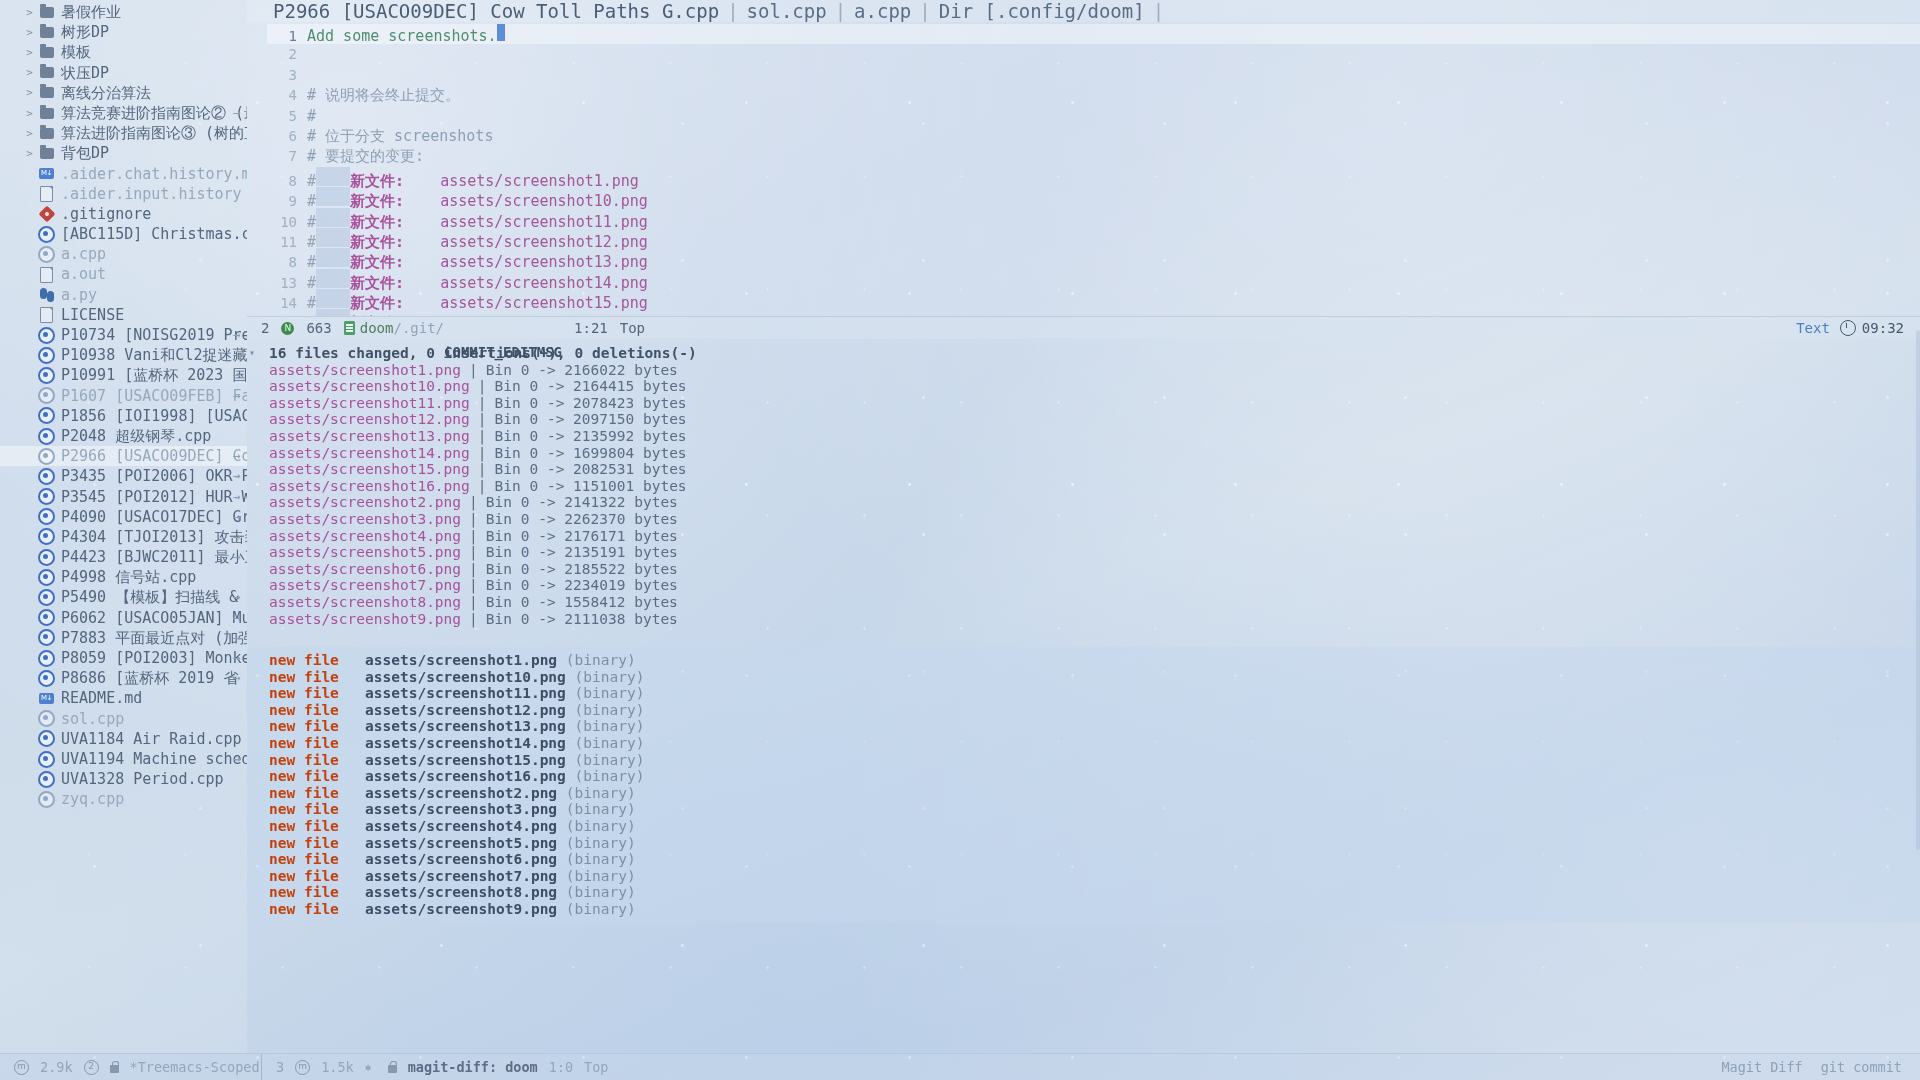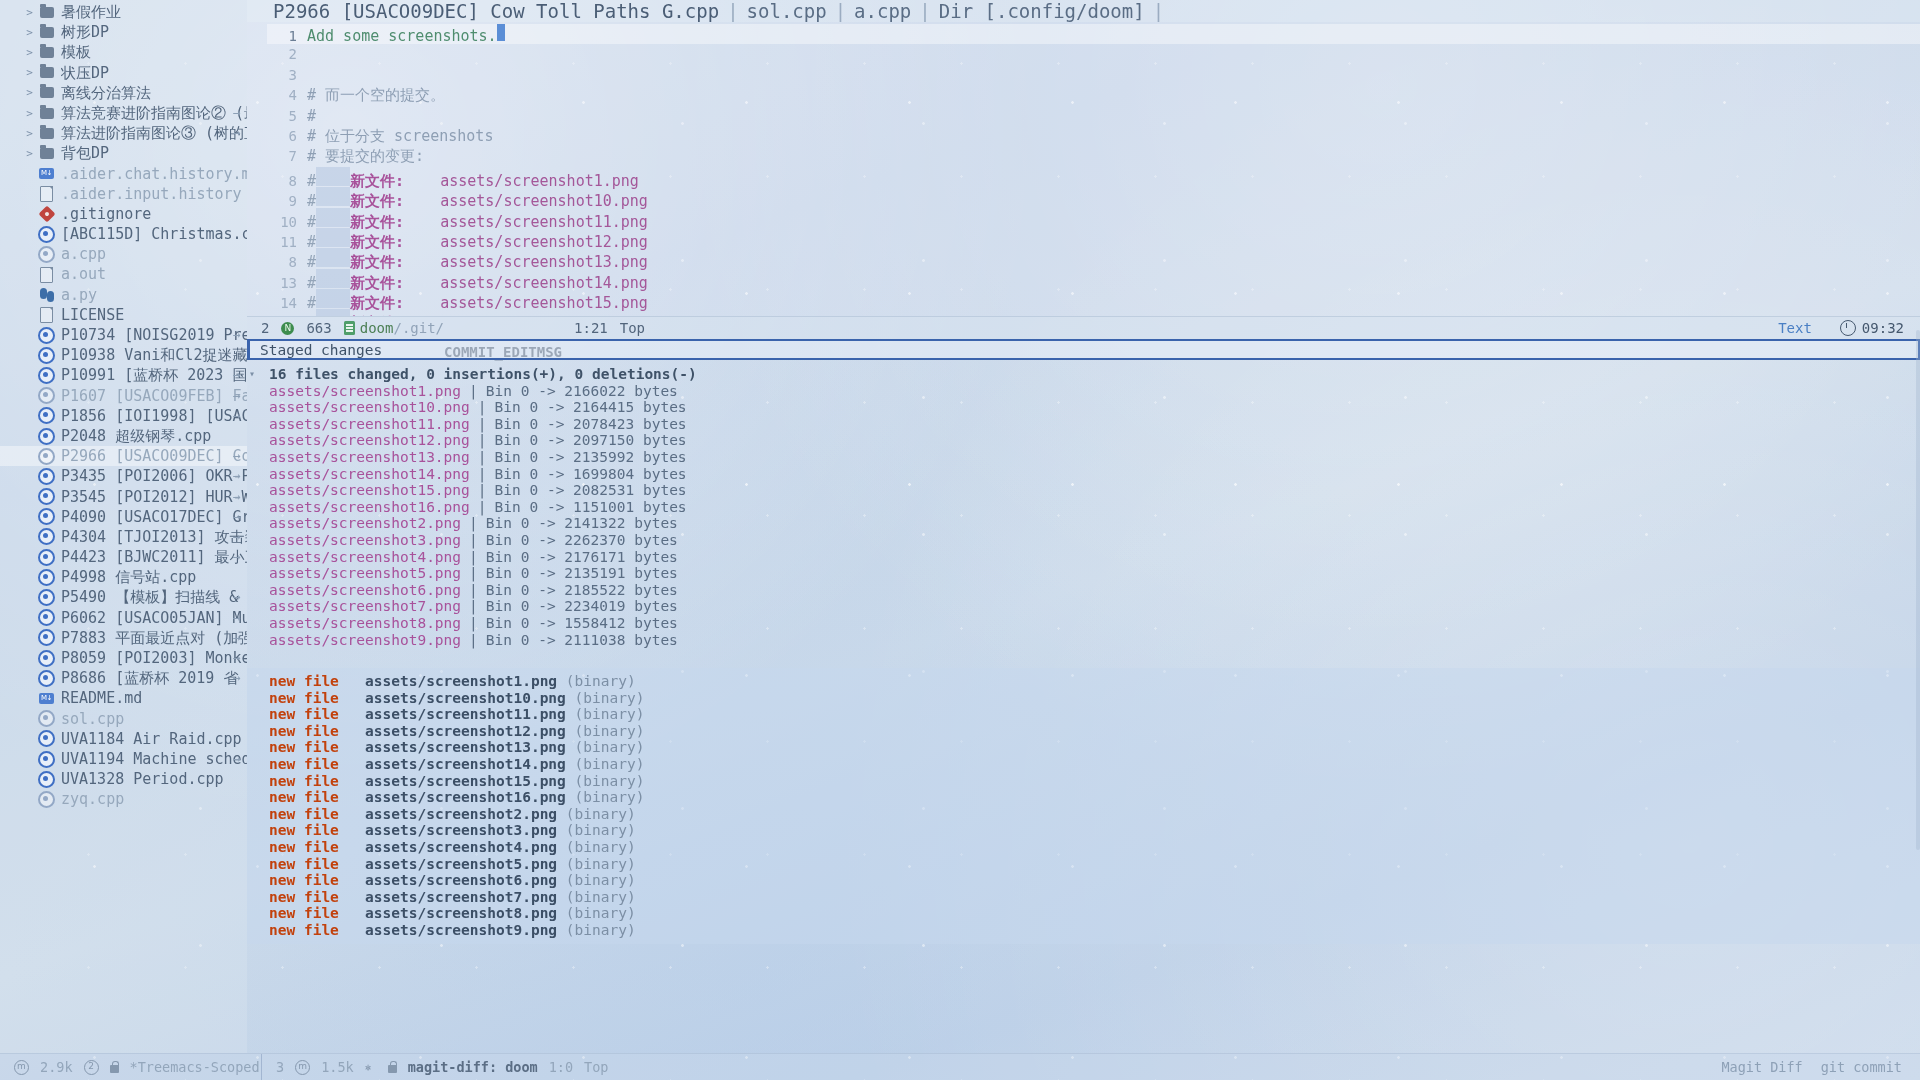--- a/index.html
+++ b/index.html
@@ -226,21 +226,21 @@
     background: #4f9e6a; position: relative; margin-right: 5px;
   }
   .ml-doc:after {
     content:""; position:absolute; left:2px; top:3px; width:7px; height:1.5px;
     box-shadow: 0 3px 0 #e9f5ee, 0 6px 0 #e9f5ee; background:#e9f5ee;
   }
   .ml-path-dim { color: #4c7f54; }
   .ml-path-sep { color: #91a3b8; }
   .ml-file { color: #3e5066; font-weight: bold; margin-top: 48px; }
   .ml-right { margin-left: auto; display: flex; align-items: center; padding-right: 16px; }
-  .ml-text { color: #4a7fc4; margin-right: 28px; }
+  .ml-text { color: #4a7fc4; margin-right: 10px; }
   .ml-clock {
     width: 14px; height: 14px; border-radius: 50%;
     border: 1.6px solid #46596f; position: relative; margin-right: 6px;
   }
   .ml-clock:after {
     content:""; position:absolute; left:5px; top:2px; width:1.4px; height:5px;
     background:#46596f;
   }
   .ml-time { color: #44576d; }
 
@@ -659,21 +659,21 @@
           </div>
           <div class="eline">
             <span class="lnum">2</span>
             <span class="etxt "></span>
           </div>
           <div class="eline">
             <span class="lnum">3</span>
           </div>
           <div class="eline">
             <span class="lnum">4</span>
-            <span class="etxt cmt"># 而一个空的提交。</span>
+            <span class="etxt cmt"># 说明将会终止提交。</span>
           </div>
           <div class="eline">
             <span class="lnum">5</span>
             <span class="etxt cmt">#</span>
           </div>
           <div class="eline">
             <span class="lnum">6</span>
             <span class="etxt cmt"># 位于分支 screenshots</span>
           </div>
           <div class="eline">
@@ -760,23 +760,20 @@
         </span>
         <span class="ml-seg">1:21</span>
         <span class="ml-seg">Top</span>
         <span class="ml-right">
           <span class="ml-text">Text</span>
           <span class="ml-clock"></span>
           <span class="ml-time">09:32</span>
         </span>
       </div>
 
-      <div id="magit-header">
-        <span>Staged changes</span>
-      </div>
 
       <div id="magit">
           <div class="m-line">
             <span class="m-chev">▾</span>
             <span class="m-summary">16 files changed, 0 insertions(+), 0 deletions(-)</span>
           </div>
           <div class="m-line">
             <span class="m-file m-stat">assets/screenshot1.png</span>
             <span class="m-bar">|</span>
             <span class="m-bin m-bar">Bin 0 -&gt; 2166022 bytes</span>

